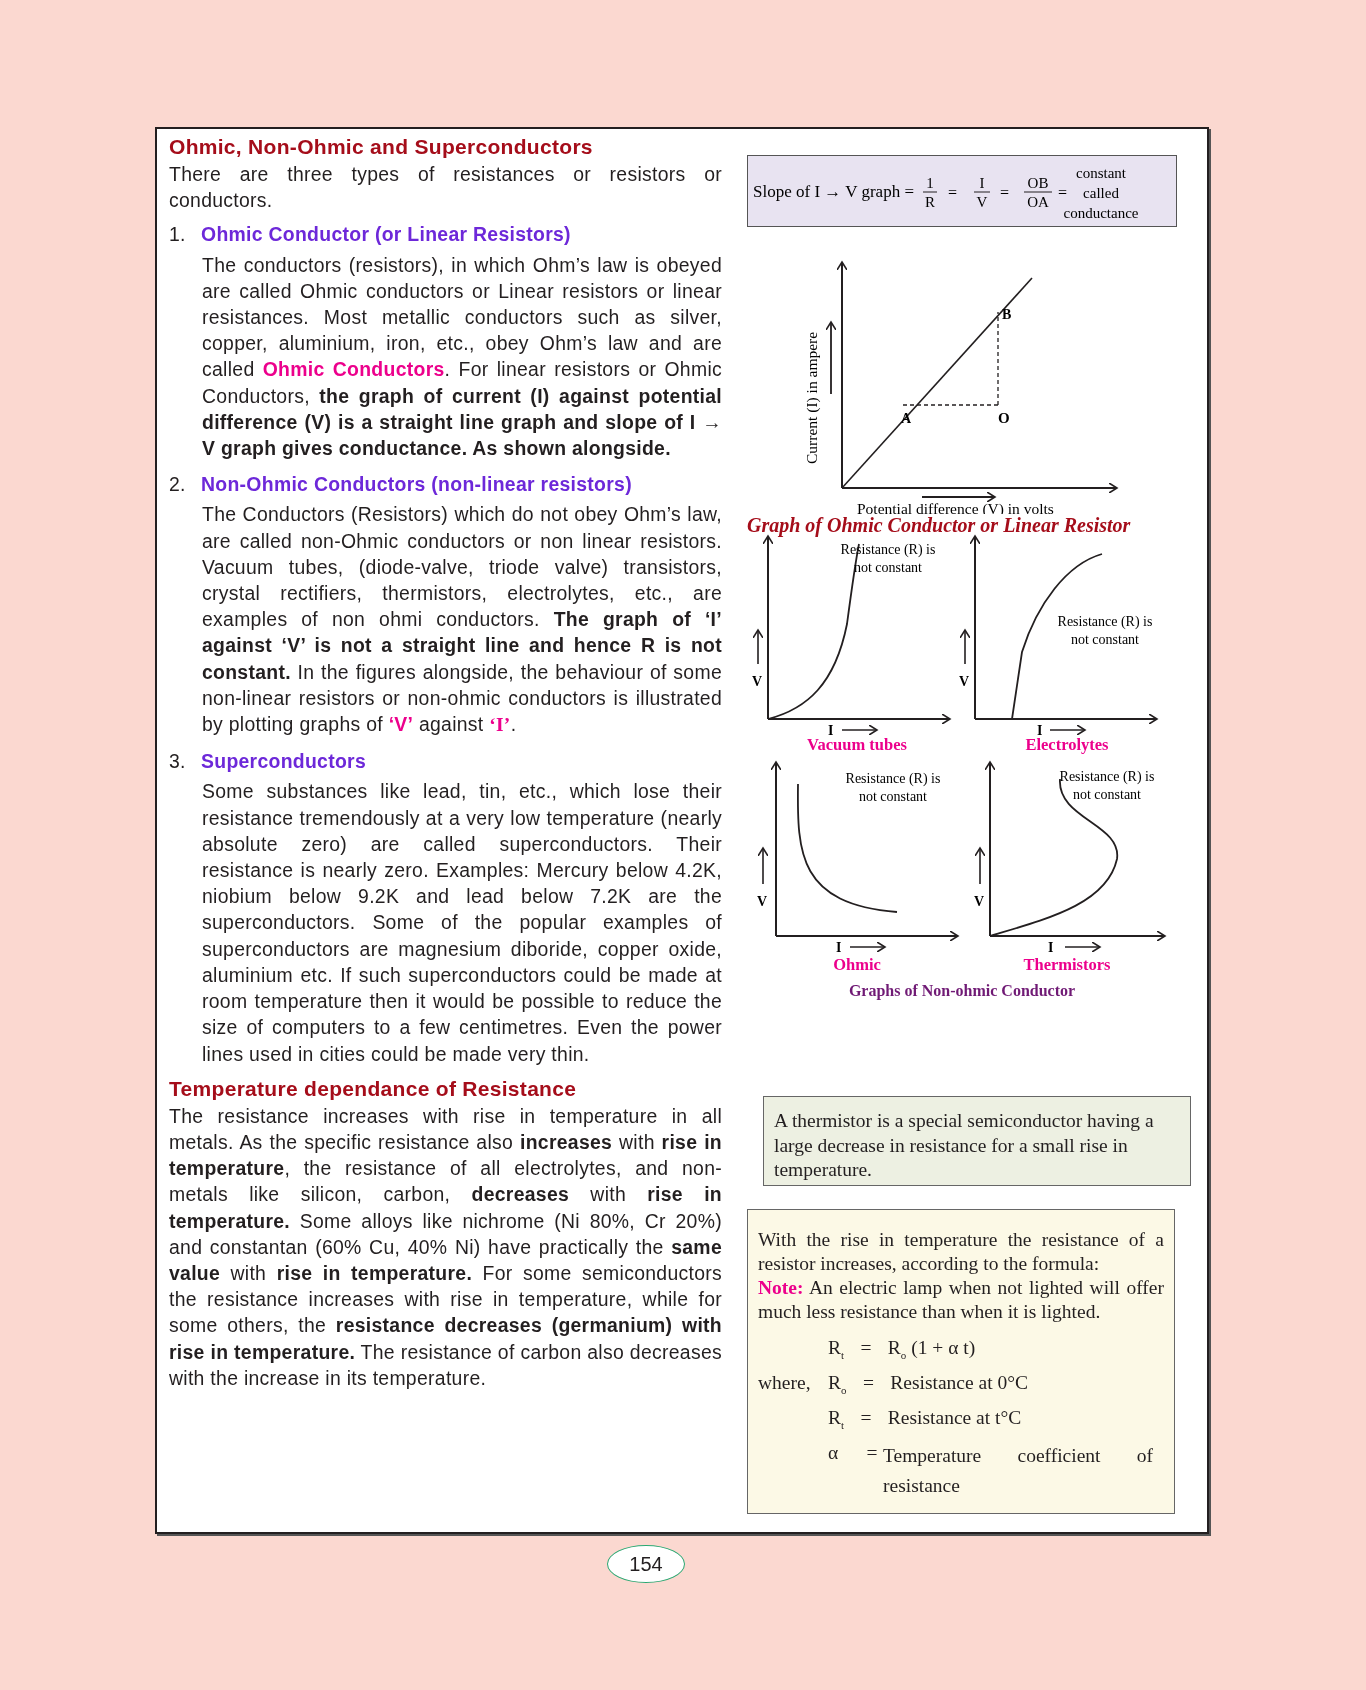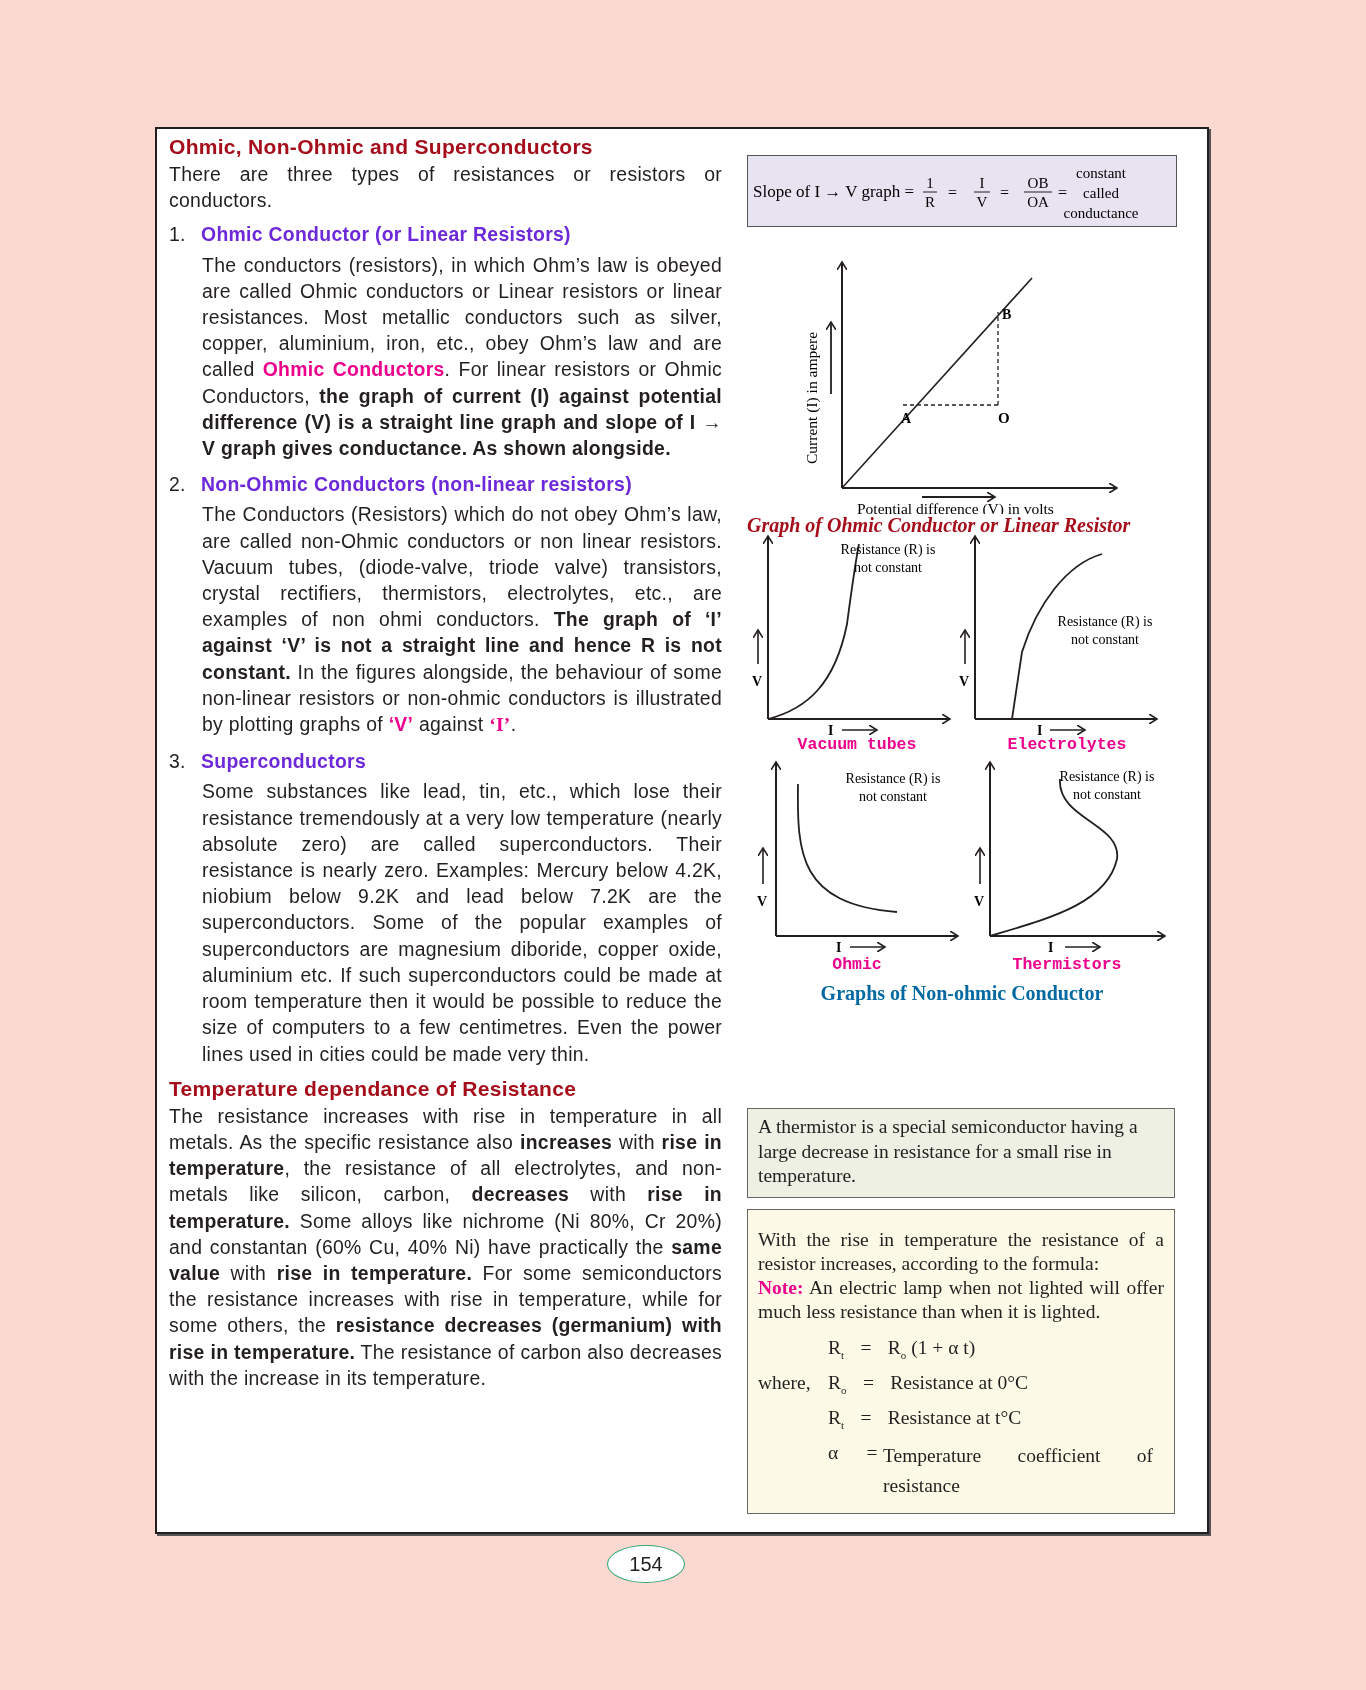--- a/index.html
+++ b/index.html
@@ -11,23 +11,23 @@
   .item-title { color:#6d28d9; font-weight:bold; }
   .num { display:inline-block; width:32px; }
   .item-head { margin:8px 0 4px 0; }
   .indent { padding-left:33px; }
   .mag { color:#ec008c; font-weight:bold; }
   .b { font-weight:bold; }
   .serif { font-family:"Liberation Serif", serif; }
   .right { position:absolute; left:590px; top:0; width:450px; height:100%; font-family:"Liberation Serif", serif; }
   .slope-box { position:absolute; left:0; top:26px; width:428px; height:70px; background:#e8e3f1; border:1.5px solid #555; font-size:17px; }
   .cap-red { position:absolute; color:#a50d1a; font-weight:bold; font-style:italic; font-size:20px; }
-  .cap-red2 { position:absolute; color:#0369a1; font-weight:bold; font-size:20px; }
-  .graph-label { position:absolute; color:#ec008c; font-weight:bold; font-size:16.5px;font-family:Liberation Mono, monospace; }
-  .thermo-box { position:absolute; left:0; top:967px; width:428px; height:90px; background:#edf0e2; border:1.5px solid #666; font-size:19.5px; line-height:24.5px; padding:6px 10px; box-sizing:border-box;margin-top:12px; }
+  .cap-red2 { position:absolute; color:#701a75; font-weight:bold; font-size:16px; }
+  .graph-label { position:absolute; color:#ec008c; font-weight:bold; font-size:16.5px; }
+  .thermo-box { position:absolute; left:16px; top:967px; width:428px; height:90px; background:#edf0e2; border:1.5px solid #666; font-size:19.5px; line-height:24.5px; padding:12px 10px; box-sizing:border-box; }
   .note-box { position:absolute; left:0; top:1080px; width:428px; height:305px; background:#fcf9e6; border:1.5px solid #666; font-size:19.5px; line-height:24px; padding:8px 10px; box-sizing:border-box; }
   .note-box p { margin:0; text-align:justify; }
   .formula-row { position:absolute; font-size:19.5px; }
   .page-num { position:absolute; left:607px; top:1545px; width:76px; height:36px; border:1.5px solid #2aa872; border-radius:50%; background:#fff; text-align:center; line-height:36px; font-size:20px; color:#231f20; }
   svg text { font-family:"Liberation Serif", serif; }
 </style>
 </head>
 <body>
 
 <div class="frame">

